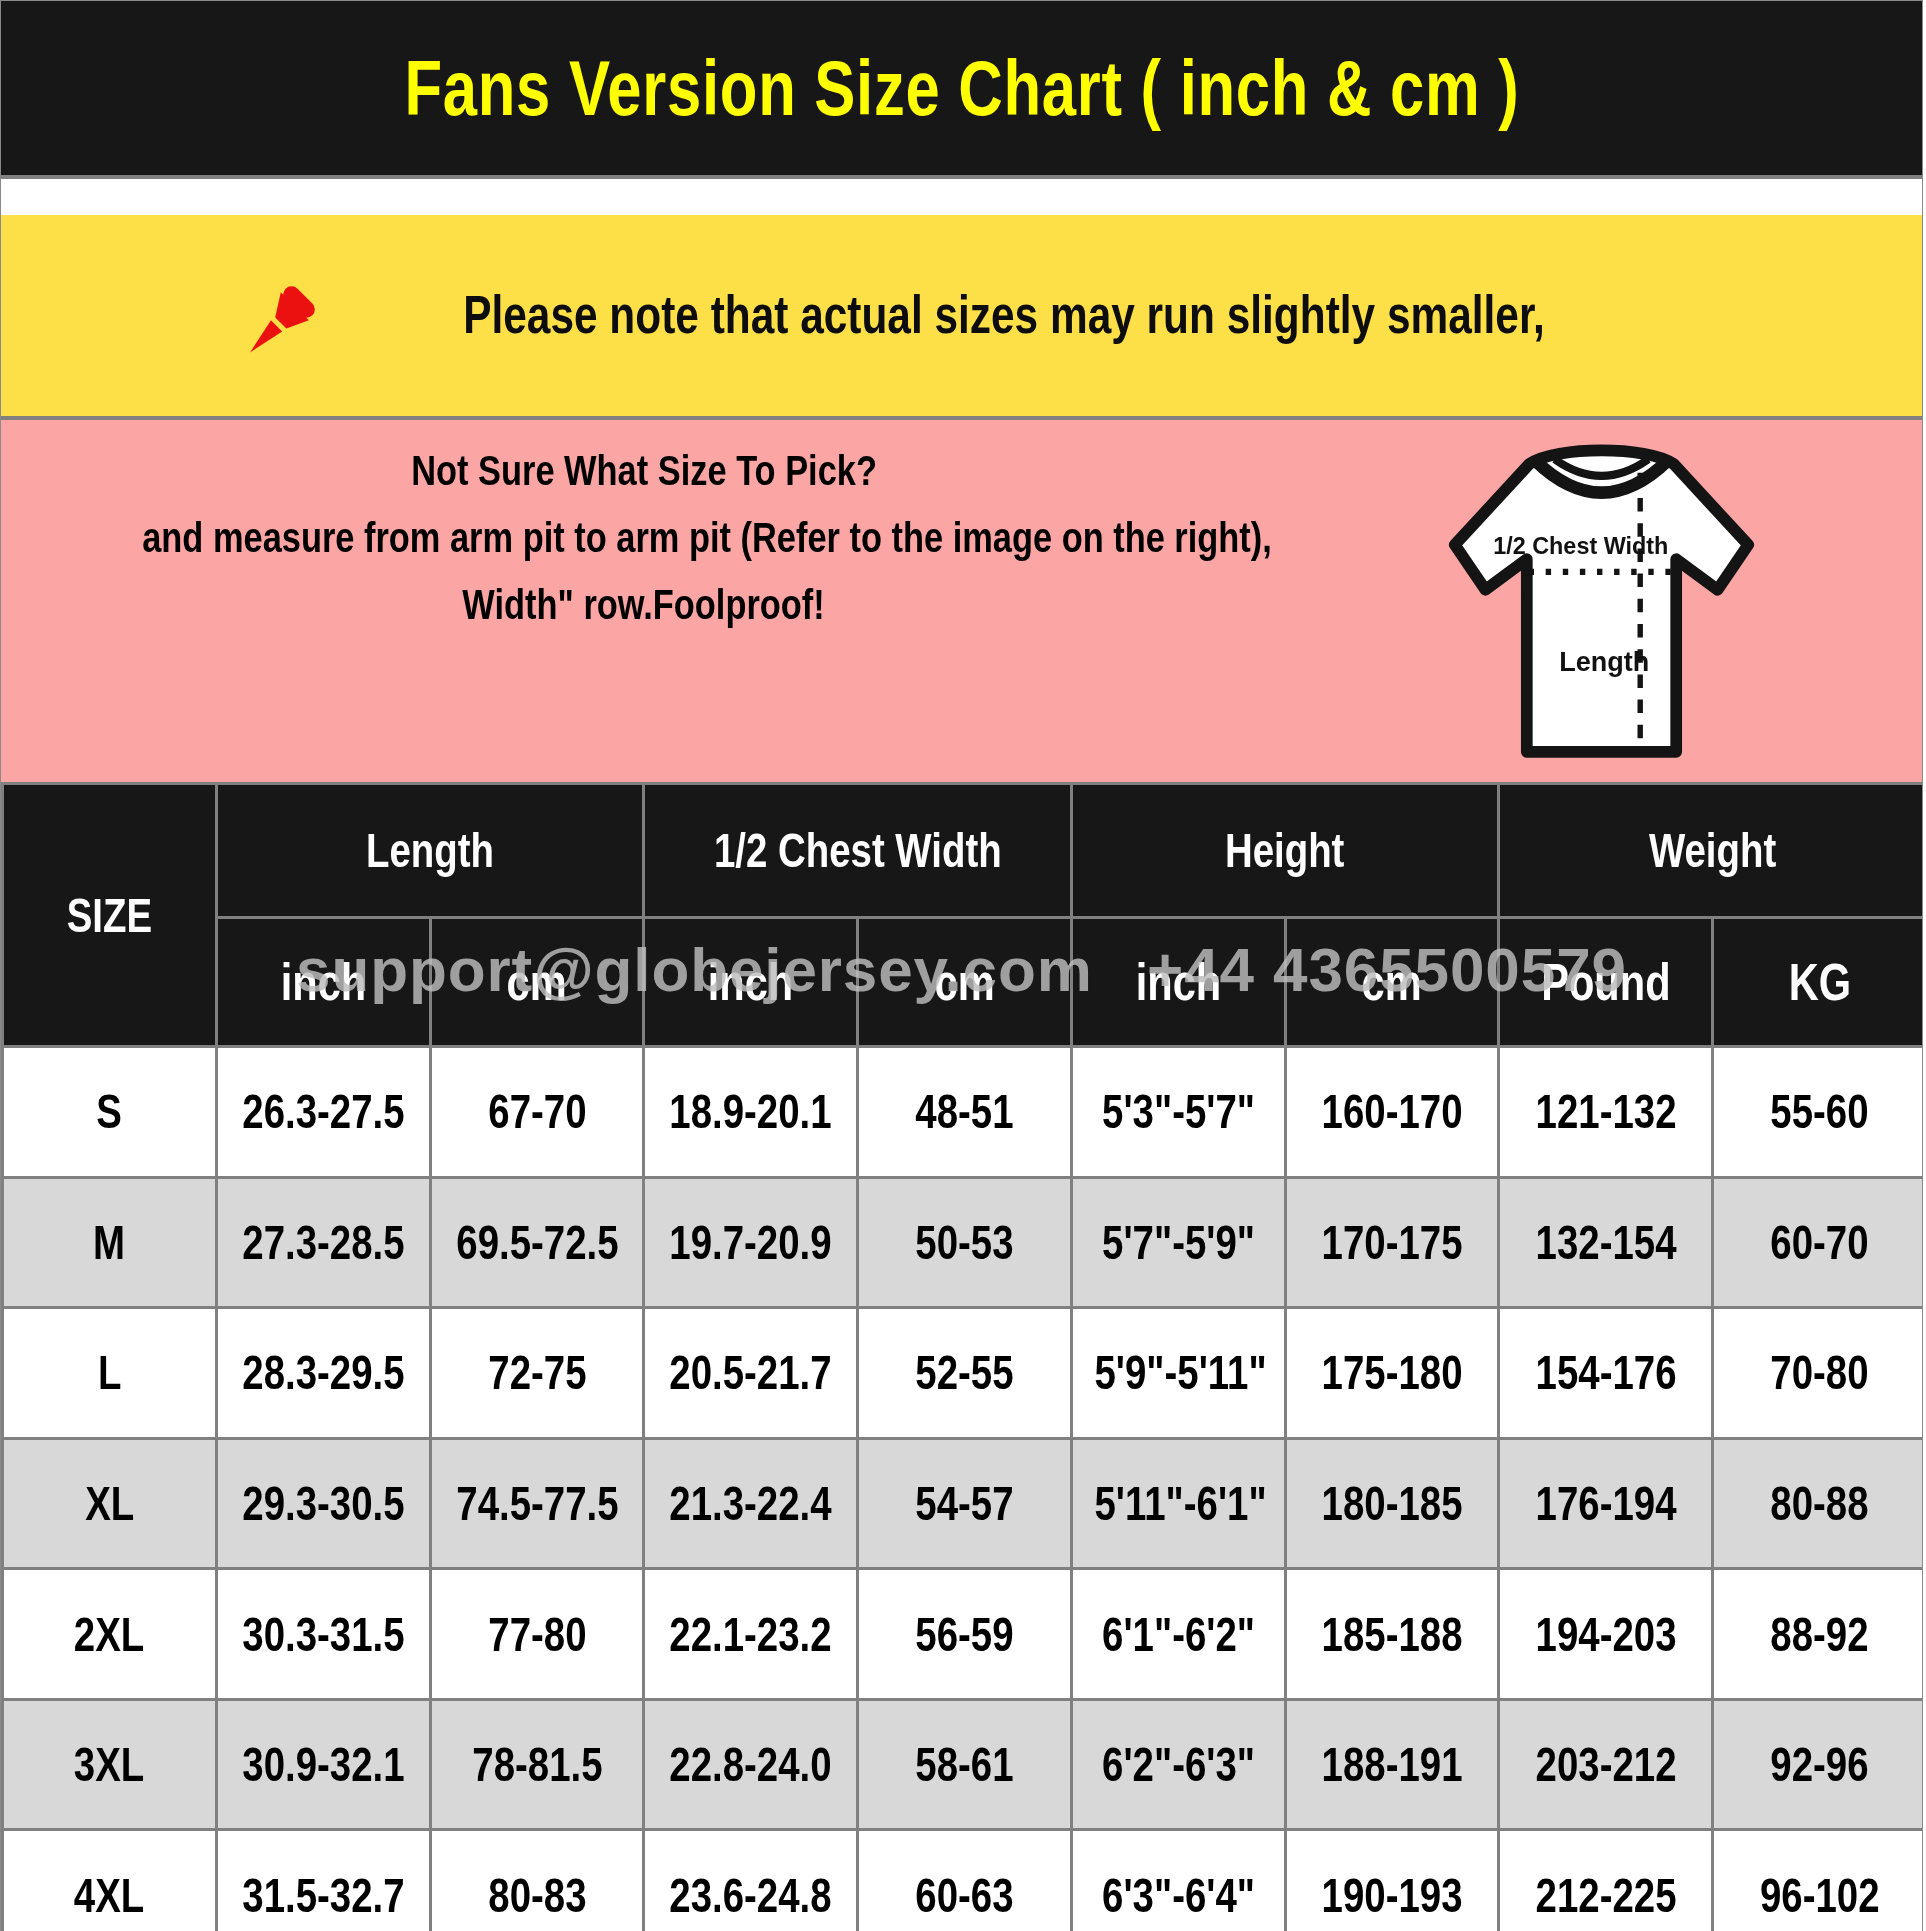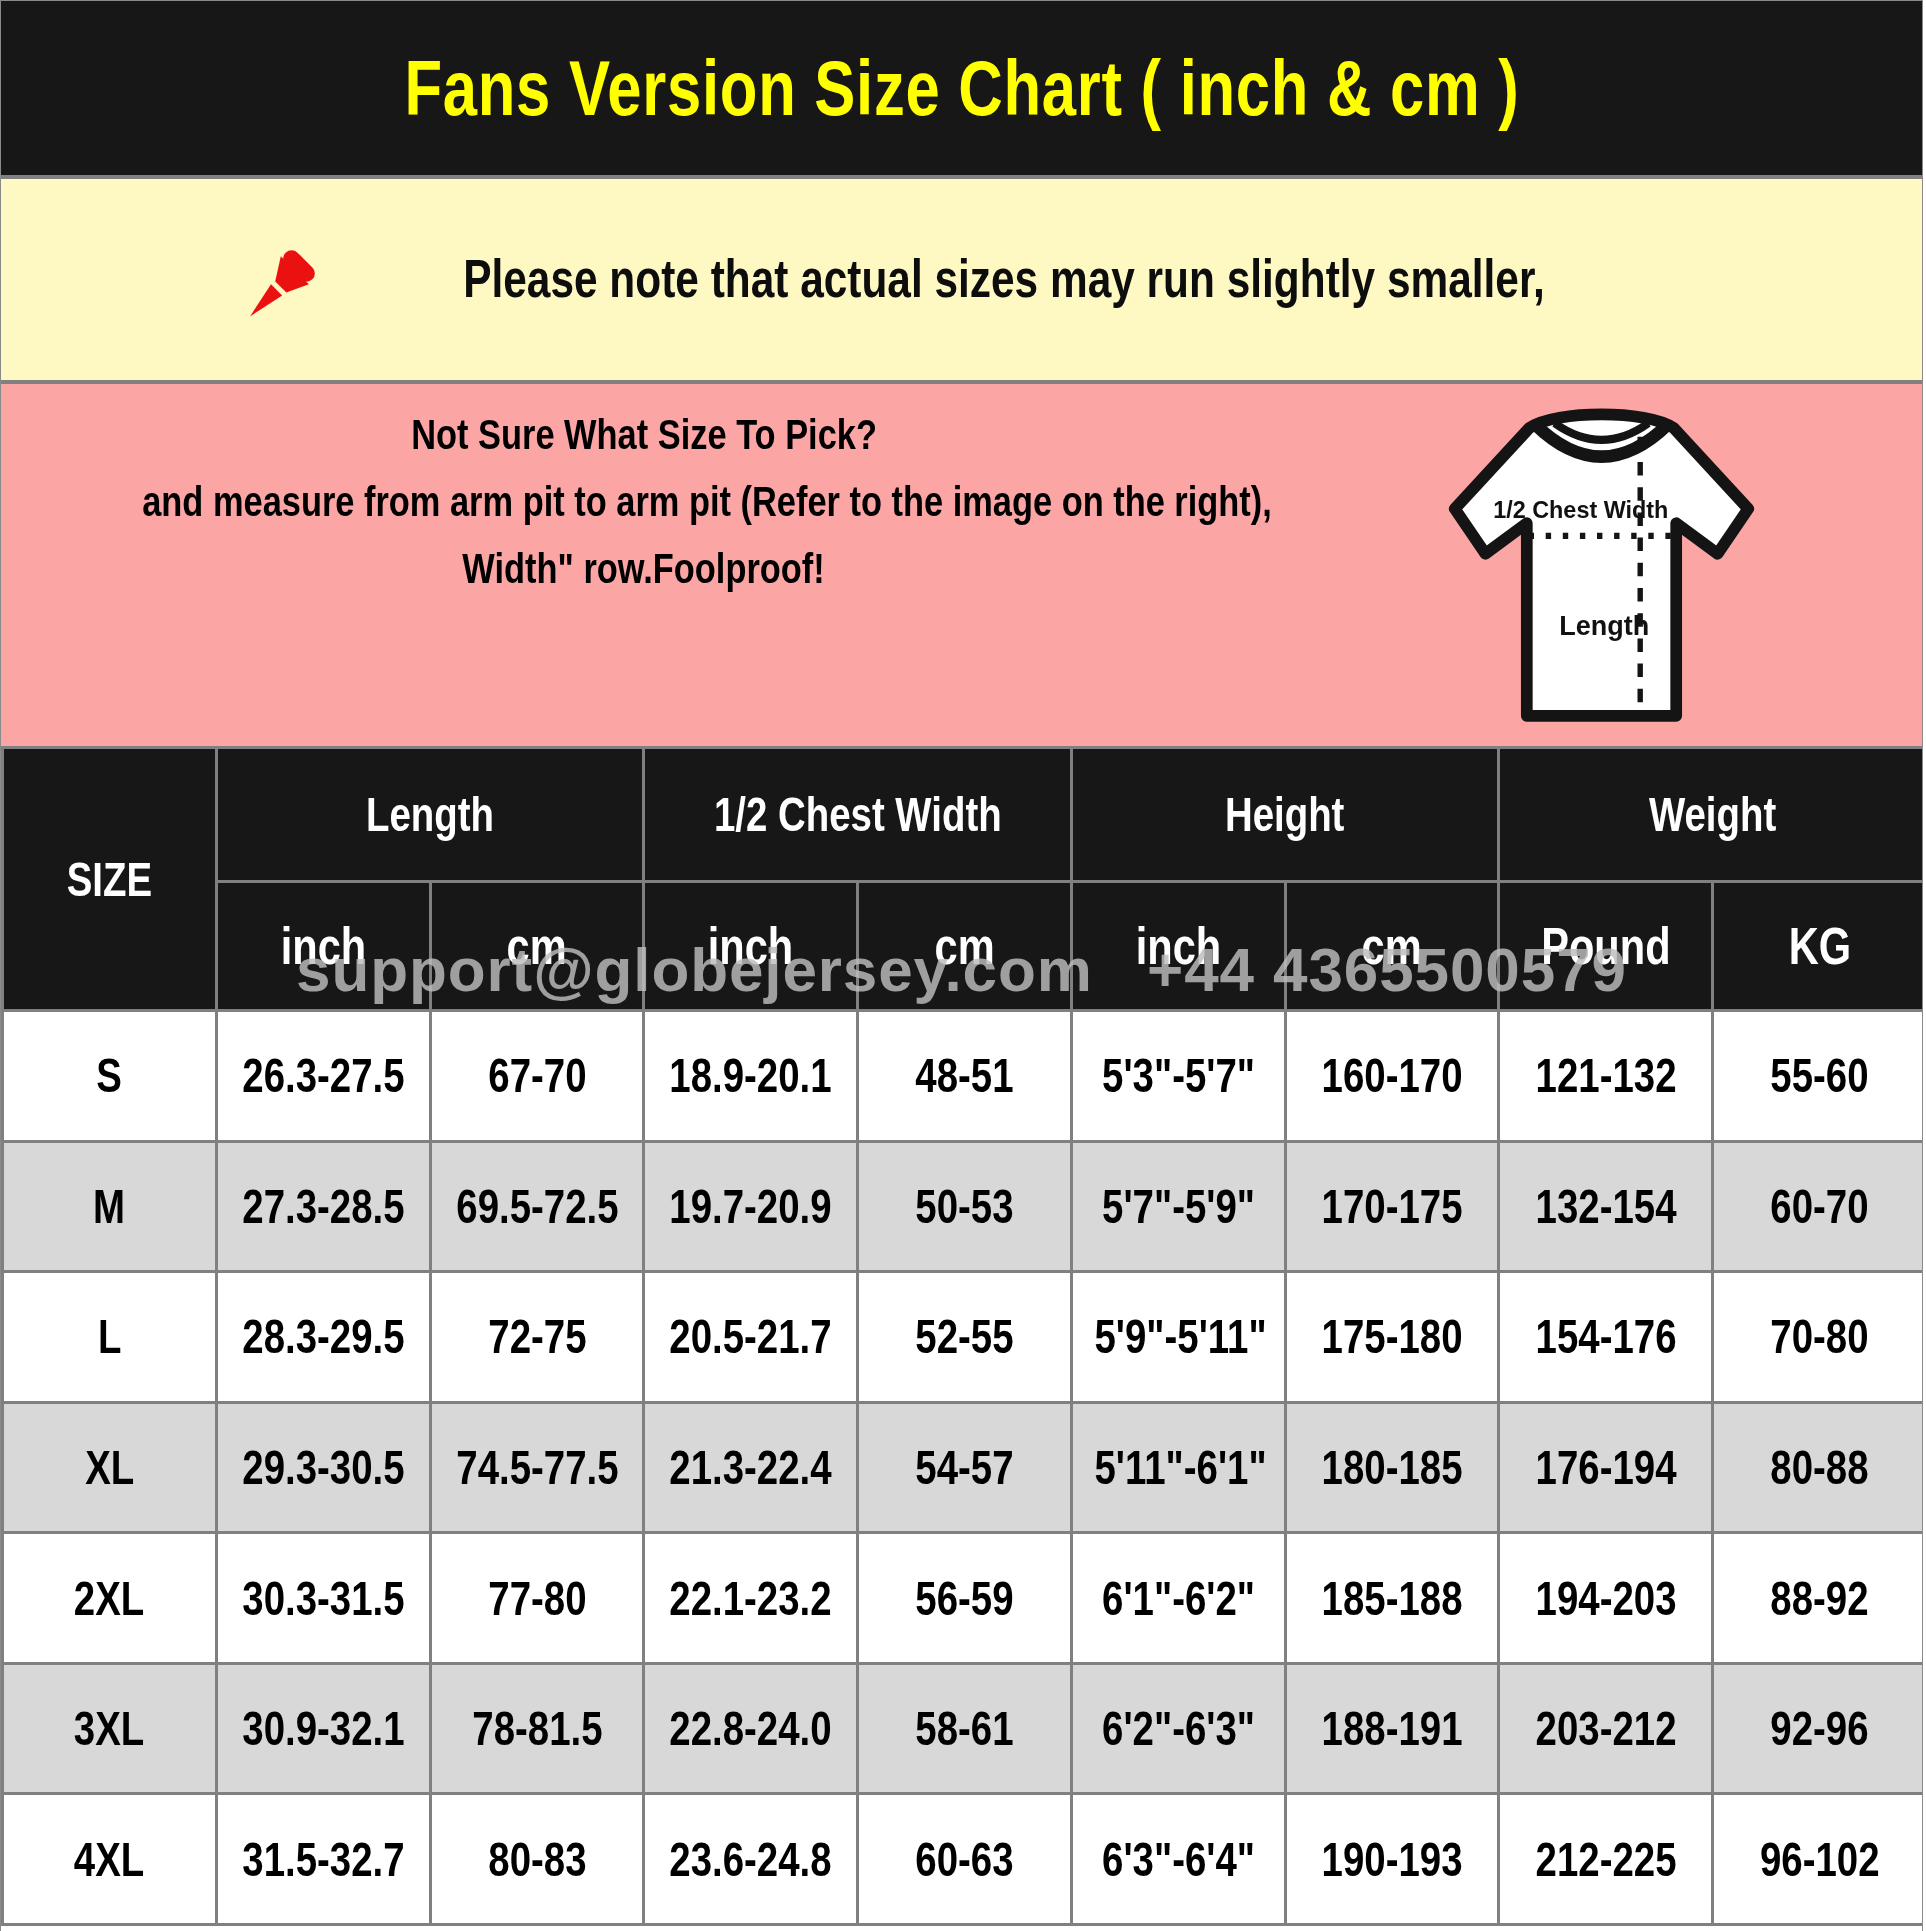--- a/index.html
+++ b/index.html
@@ -10,23 +10,23 @@
 
   
   .cnd { display:inline-block; transform:scaleX(0.8); transform-origin:center center; white-space:nowrap; }
 
   
   .title-bar { height:174px; background:#171717; border-bottom:4.6px solid #808080;
                display:flex; align-items:center; justify-content:center; }
   .title-bar .title-text { color:#ffff00; font-size:77px; letter-spacing:0.9px; }
 
   
-  .note { height:201px; background:#fef9c3; border-bottom:4.6px solid #808080;
+  .note { height:201px; background:#fde047; border-bottom:4.6px solid #808080;
           display:flex; flex-direction:column; align-items:center; justify-content:center;
-          gap:9px; color:#0d0d0d; }
+          gap:9px; color:#0d0d0d;margin-top:36px; }
   .note-line { font-size:53px; display:flex; align-items:center; line-height:1.1; }
   .pin-wrap { width:84px; height:88px; margin-right:1.8px; flex:0 0 auto; }
   .pin-wrap svg { width:100%; height:100%; }
   .hl-red { color:#ff0000; }
   .arrows { display:inline-flex; gap:24px; margin-left:26px; align-items:flex-end; }
   .arrows svg { width:31px; height:57px; }
 
   
   .guide { position:relative; height:362px; background:#fca5a5; }
   .guide-text { position:absolute; left:0; top:16.5px; width:1286px; text-align:center;

